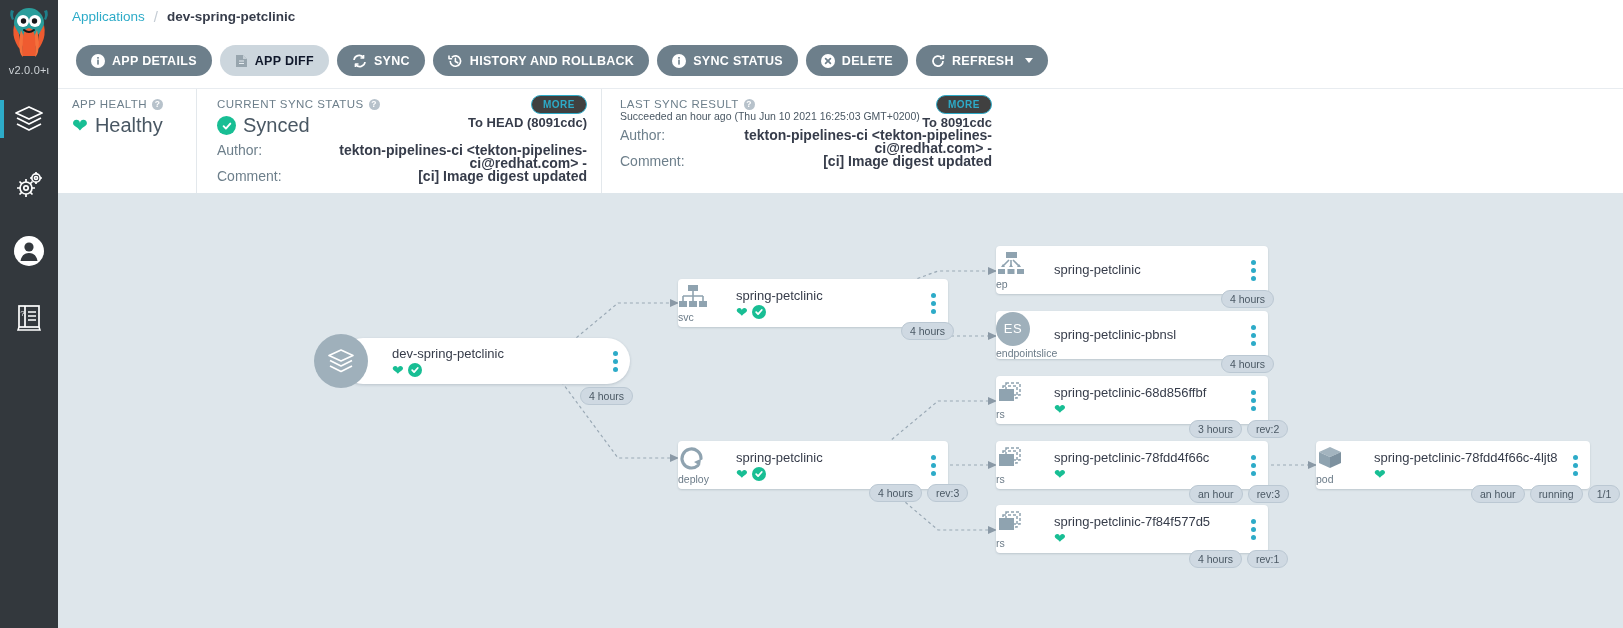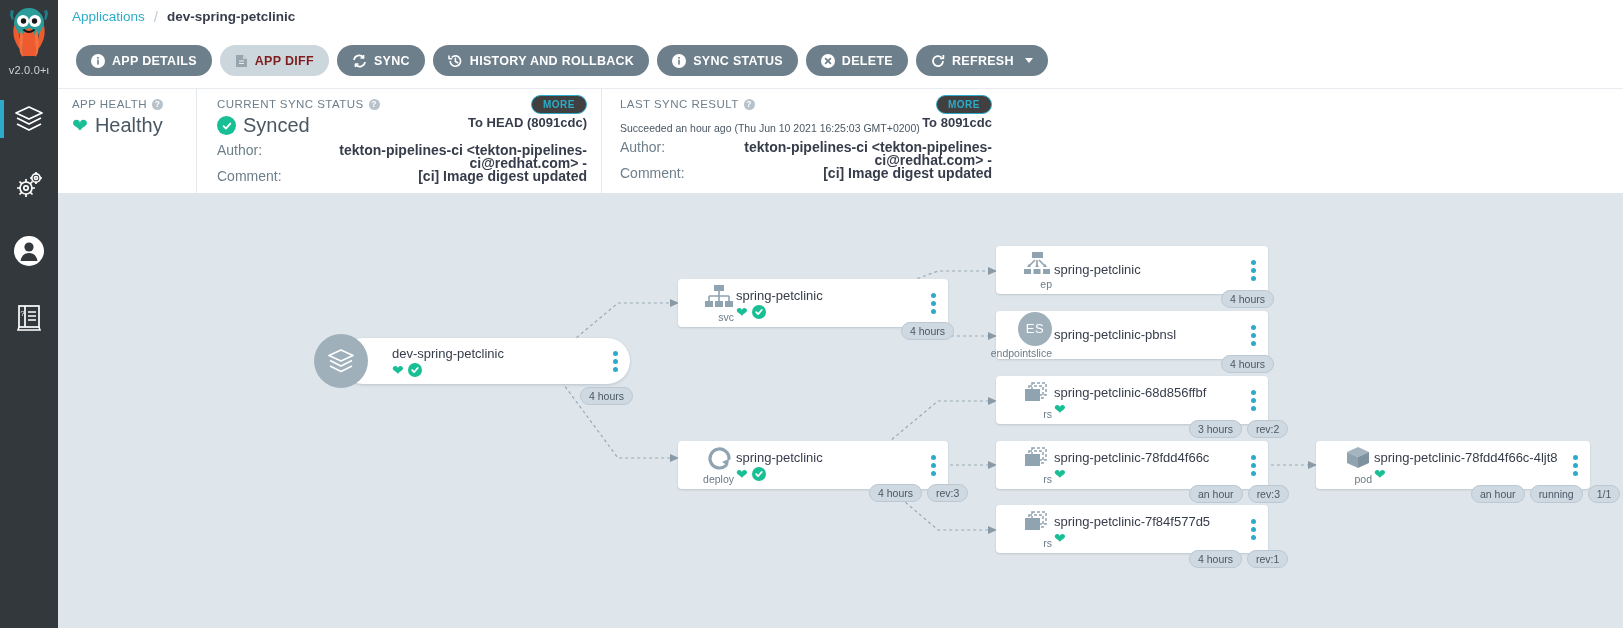--- a/index.html
+++ b/index.html
@@ -46,21 +46,21 @@
   .toolbar {
     height: 56px; background: #fff; display: flex; align-items: center;
     padding-left: 18px; gap: 8px; border-bottom: 1px solid #e8ecf0;
   }
   .tbtn {
     height: 31px; border-radius: 16px; background: #6d7f8b; color: #fff;
     display: inline-flex; align-items: center; gap: 7px;
     padding: 0 15px; font-size: 12.5px; font-weight: bold; letter-spacing: .3px;
     cursor: pointer; border: none; white-space: nowrap;
   }
-  .tbtn.disabled { background: #ccd6dd; color: #7f1d1d; cursor: default; }
+  .tbtn.disabled { background: #ccd6dd; color: #0f172a; cursor: default; }
   .tbtn .ic { display: inline-flex; align-items: center; }
   .caret { width:0;height:0;border-left:4px solid transparent;border-right:4px solid transparent;border-top:5px solid currentColor; margin-left:4px;}
 
   
   .status-bar { height: 104px; background: #fff; display: flex; }
   .panel { padding: 9px 0 0 0; position: relative; }
   .panel + .panel { border-left: 1px solid #e3e8ec; }
   .p-health { width: 138px; padding-left: 14px; }
   .p-sync   { width: 405px; padding-left: 20px; padding-right: 14px; }
   .p-last   { width: 405px; padding-left: 18px; padding-right: 14px; }
@@ -89,38 +89,38 @@
     border-radius: 11px; padding: 3px 11px; cursor: pointer;
   }
   .revision {
     position: absolute; right: 14px; top: 26px;
     font-size: 13px; font-weight: bold; color: #363c4a;
   }
   .sync-meta { margin-top: 7px; font-size: 14px; color: #6d7f8b; line-height: 13px; }
   .sync-meta .row { display: flex; justify-content: space-between; gap: 10px; }
   .sync-meta .k { color: #6d7f8b; }
   .sync-meta .v { color: #363c4a; font-weight: bold; text-align: right; }
-  .succeeded { font-size: 10.5px; color: #495763; margin-top: 12px; }
+  .succeeded { font-size: 10.5px; color: #495763; margin-top: 0; }
 
   
   .canvas { position: absolute; left: 0; right: 0; top: 193px; bottom: 0; background: #dee6eb; overflow: hidden; }
   .edges { position: absolute; left: 0; top: 0; width: 1565px; height: 435px; }
 
   .node {
     position: absolute; background: #fff; border-radius: 4px;
     box-shadow: 0 1px 2px rgba(40,60,80,.18);
     display: flex; align-items: center;
   }
   .node.root {
     background: #fff; border-radius: 40px;
     box-shadow: 0 1px 3px rgba(40,60,80,.2);
   }
   .node-icon {
     width: 56px; display: flex; flex-direction: column;
-    align-items: flex-end; justify-content: center; flex: none;
+    align-items: flex-start; justify-content: center; flex: none;
     color: #8fa3b0;
   }
   .node-kind { font-size: 10.5px; color: #6b7b88; margin-top: 1px; }
   .node-body { flex: 1; padding-left: 2px; }
   .node-title { font-size: 13px; color: #363c4a; line-height: 16px; }
   .node-status { display: flex; align-items: center; gap: 4px; margin-top: 1px; }
   .node-status .heart { font-size: 14px; }
   .node-status .check-circle { width: 14px; height: 14px; }
   .kebab {
     width: 26px; display: flex; flex-direction: column; align-items: center;

